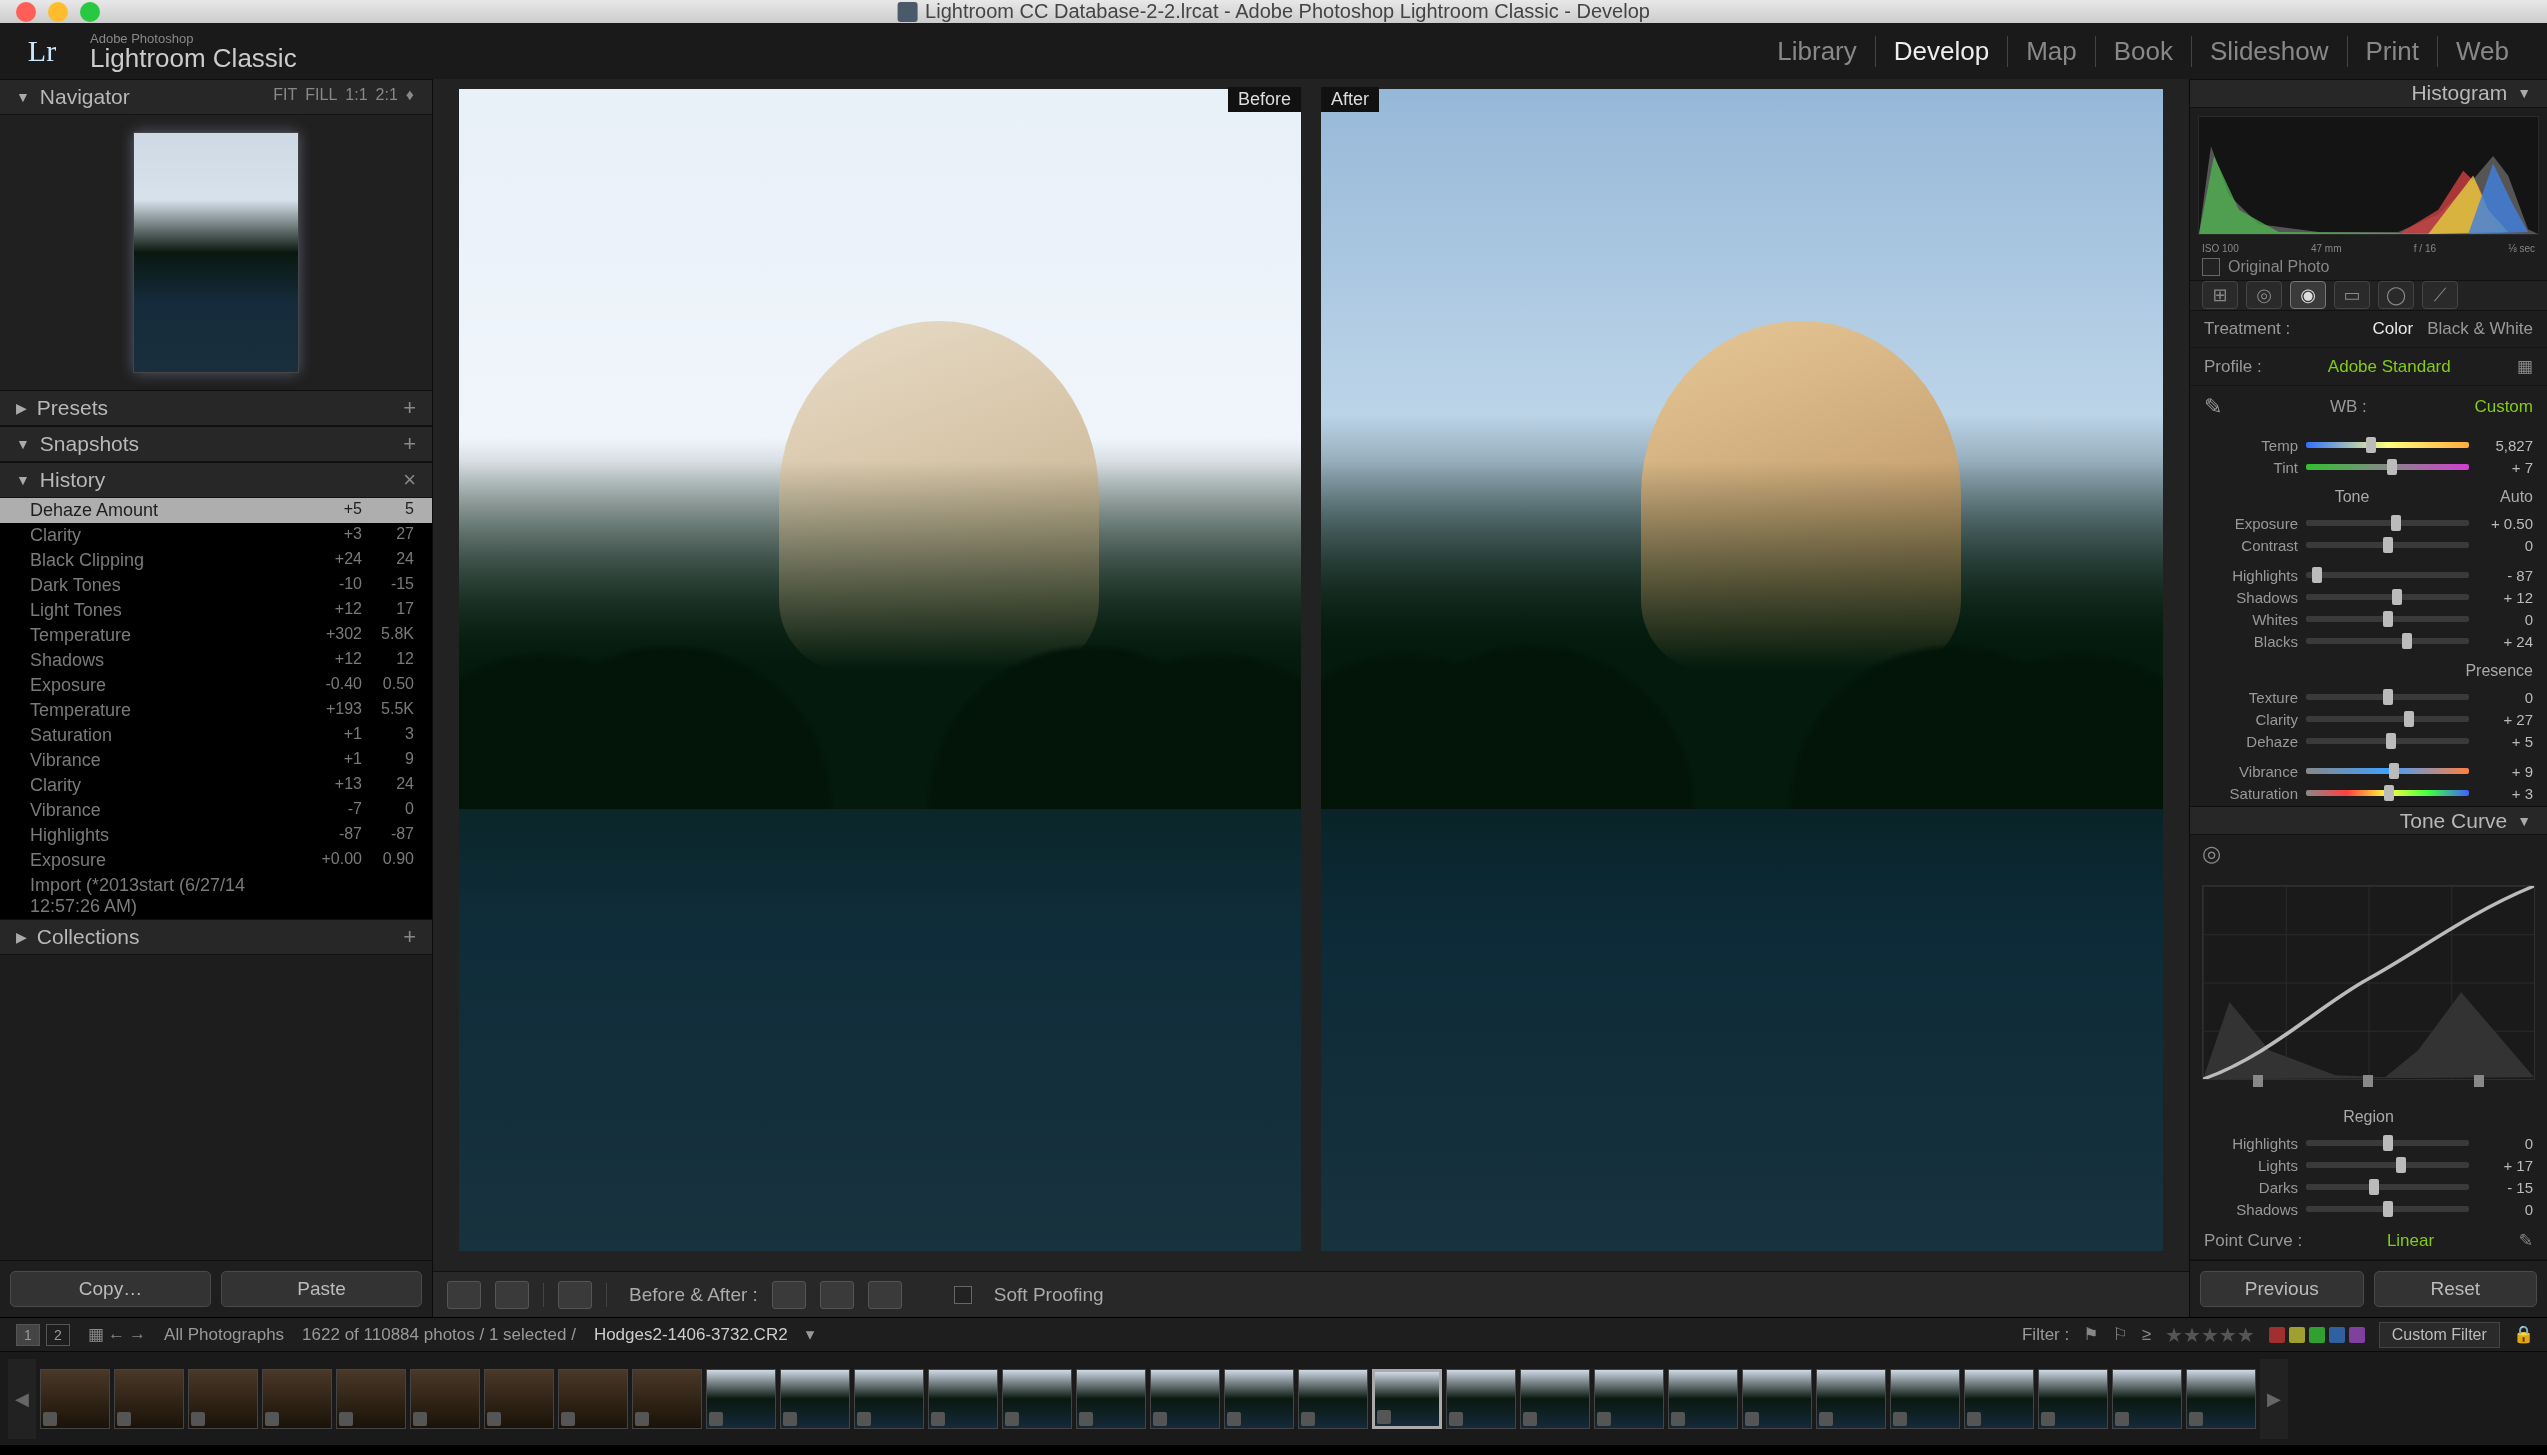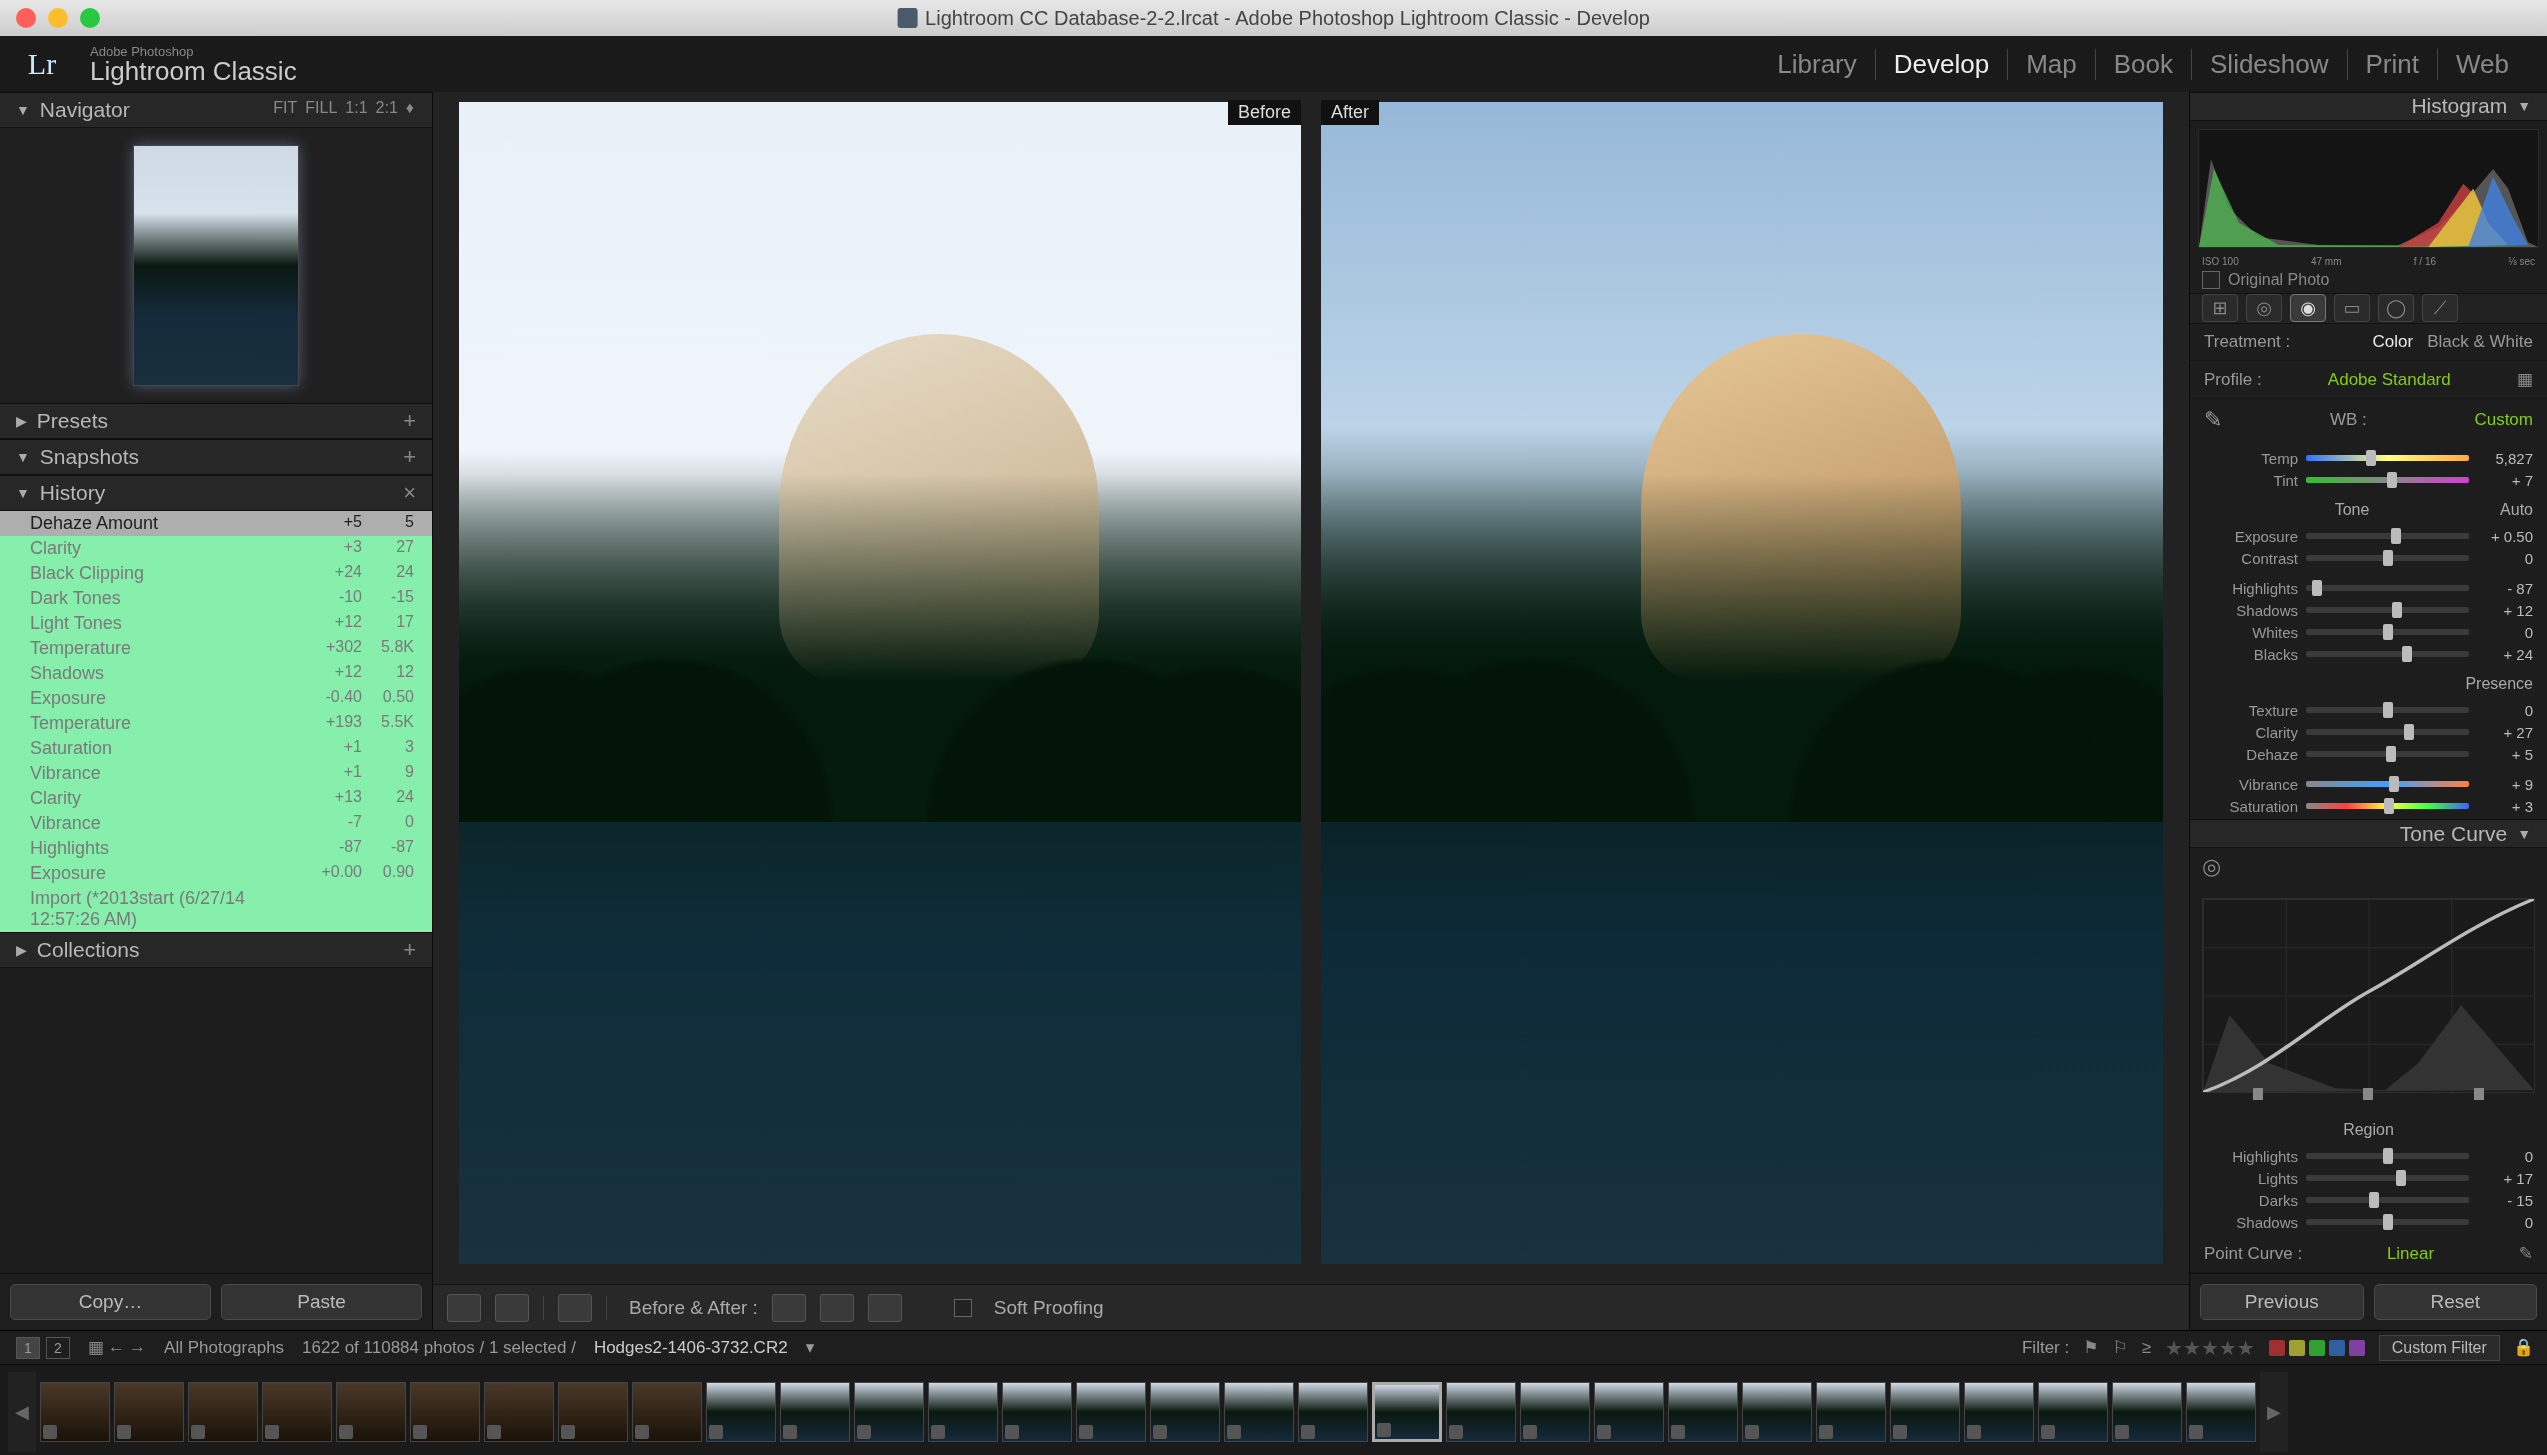--- a/index.html
+++ b/index.html
@@ -1,18 +1,18 @@
 <!DOCTYPE html>
 <html><head>
 <meta charset="utf-8">
 <style>
 * { margin:0; padding:0; box-sizing:border-box; font-family:"Helvetica Neue",Arial,sans-serif; }
 body { background:#000; color:#aaa; width:2547px; height:1456px; overflow:hidden; transform-origin:top left; font-size:18px; }
 
-.titlebar { height:36px; background:linear-gradient(#e8e8e8,#cccccc); display:flex; align-items:center; position:relative; }
+.titlebar { height:23px; background:linear-gradient(#e8e8e8,#cccccc); display:flex; align-items:center; position:relative; }
 .traffic { display:flex; gap:12px; margin-left:16px; }
 .traffic span { width:20px; height:20px; border-radius:50%; display:block; }
 .tl-red{background:#ff5f57;} .tl-yel{background:#ffbd2e;} .tl-grn{background:#28c940;}
 .titlebar .title { position:absolute; left:50%; transform:translateX(-50%); color:#444; font-size:20px; display:flex; align-items:center; gap:8px;}
 .titlebar .title::before{content:"";width:20px;height:20px;background:#4a5a6a;display:inline-block;border-radius:3px;}
 
 .header { height:56px; background:#1a1a1a; display:flex; align-items:center; justify-content:space-between; padding:0 20px;}
 .brand { display:flex; align-items:center; gap:26px; }
 .lr-logo { width:44px; height:44px; display:flex; align-items:center; justify-content:center; color:#c9e8ff; font-size:30px; font-weight:300; font-family:Georgia,serif;}
 .brand-text{ line-height:1;}
@@ -33,21 +33,21 @@
 .phead .lbl{flex:1;color:#b8b8b8;font-size:21px;}
 .phead .plus{color:#888;font-size:22px;}
 .phead.right{justify-content:flex-end;}
 .phead.right .lbl{text-align:right;}
 .phead.right .tri{order:2;margin:0 0 0 10px;}
 
 .nav-body{padding:18px 0;display:flex;justify-content:center;background:#202020;}
 .nav-thumb{width:164px;height:239px;background:linear-gradient(180deg,#cfd9e5 0%,#d8e2ec 28%,#0a1810 50%,#152a3a 70%,#1a2f3e 100%);box-shadow:0 0 0 1px #444, 0 0 14px rgba(180,200,255,.4);}
 .nav-zoom{position:absolute;right:18px;top:6px;display:flex;gap:8px;font-size:16px;color:#888;}
 
-.hist-body{background:#86efac;font-size:18px;}
+.hist-body{background:#000000;font-size:18px;}
 .hist-row{display:flex;padding:2px 18px 2px 30px;color:#7a7a7a;cursor:pointer;}
 .hist-row.active{background:#aeaeae;color:#1e1e1e;}
 .hist-row .n{flex:1;}
 .hist-row .v1{width:72px;text-align:right;font-size:16px;}
 .hist-row .v2{width:52px;text-align:right;font-size:16px;}
 
 .preview-wrap{flex:1;display:flex;gap:20px;padding:10px 26px 20px;}
 .preview{flex:1;position:relative;background:#333;}
 .preview .tag{position:absolute;top:-2px;right:0;background:#111;color:#ddd;font-size:18px;padding:2px 10px;}
 .pimg{width:100%;height:100%;}

